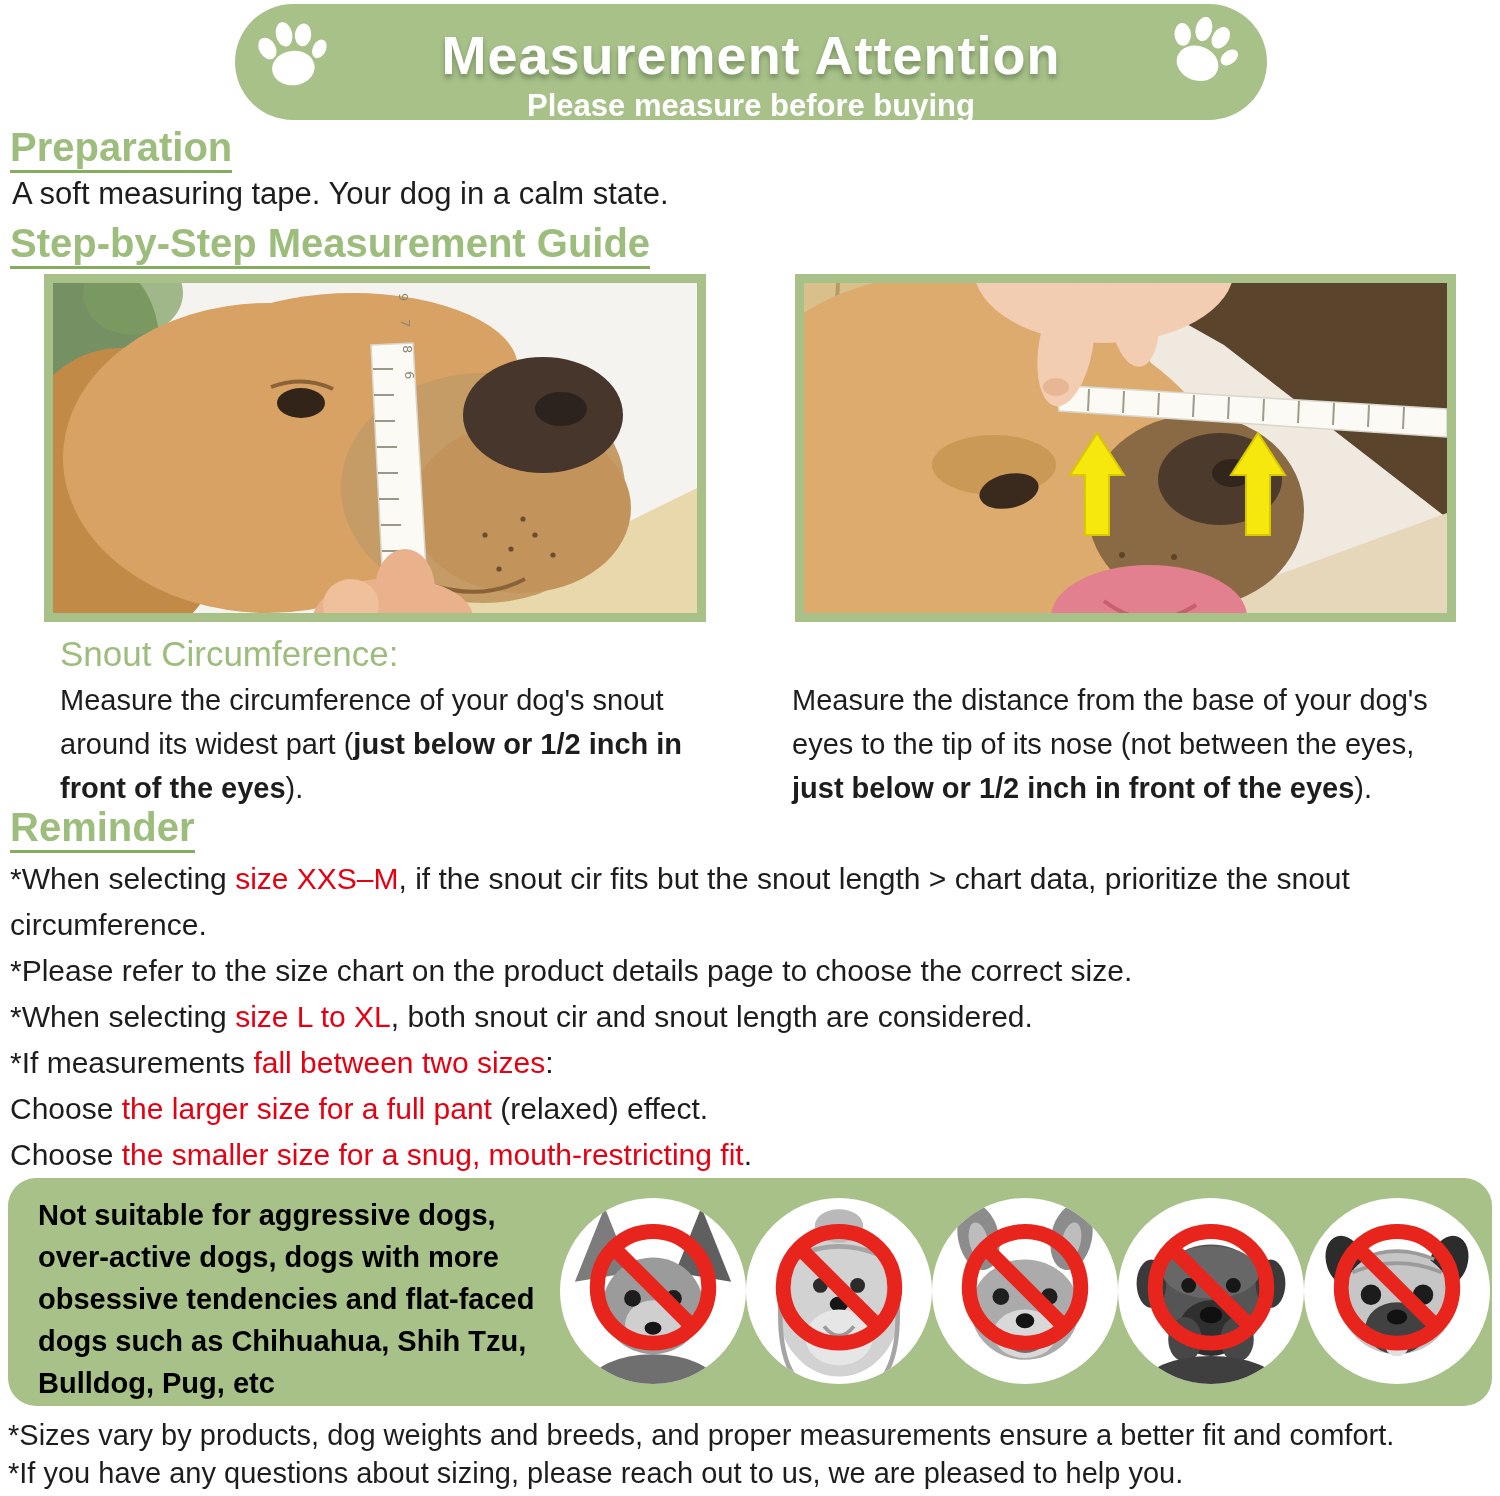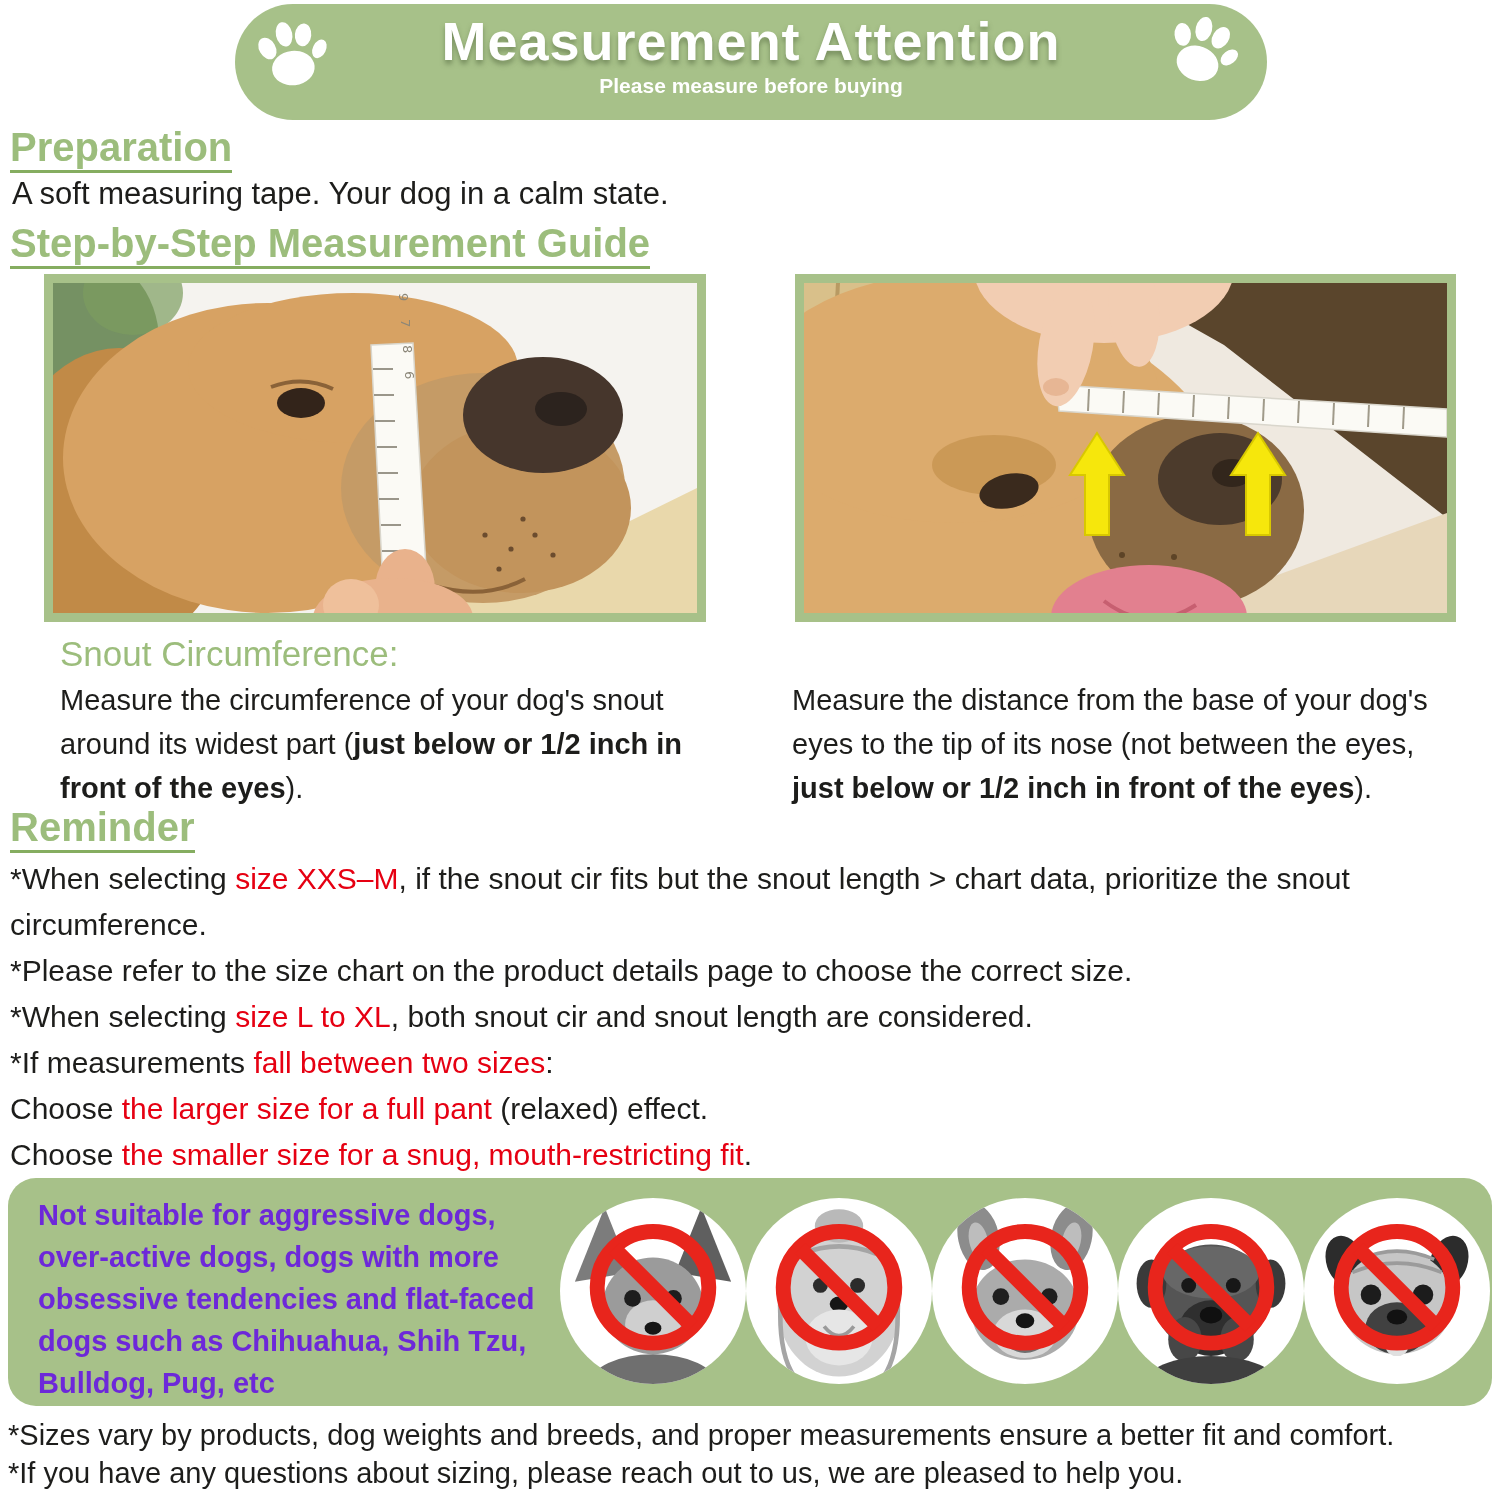--- a/index.html
+++ b/index.html
@@ -9,23 +9,23 @@
     --red:#e60012;
     --ink:#1d1d1b;
   }
   *{margin:0;padding:0;box-sizing:border-box;}
   body{background:#fff;font-family:"Liberation Sans","DejaVu Sans",sans-serif;color:var(--ink);}
   .page{position:relative;width:1500px;height:1496px;background:#fff;overflow:hidden;}
 
   
   .banner{position:absolute;left:235px;top:4px;width:1032px;height:116px;background:var(--green);
     border-radius:58px;text-align:center;}
-  .banner-title{margin-top:6px;font-size:54px;font-weight:bold;color:#fff;letter-spacing:1px;
+  .banner-title{margin-top:20px;font-size:54px;font-weight:bold;color:#fff;letter-spacing:1px;
     text-shadow:0 4px 5px rgba(80,100,60,.55);}
-  .banner-subtitle{margin-top:2px;font-size:21px;font-weight:bold;color:#fff;}
+  .banner-subtitle{margin-top:2px;font-size:31px;font-weight:bold;color:#fff;}
   .paw{position:absolute;width:82px;height:82px;}
   .paw-left{left:16px;top:10px;transform:rotate(-6deg);}
   .paw-right{right:24px;top:6px;transform:rotate(20deg);}
 
   
   .green-h{position:absolute;font-size:40px;font-weight:bold;color:var(--hgreen);
     border-bottom:3px solid var(--ugreen);padding-bottom:2px;line-height:1.05;}
   .body-text{position:absolute;font-size:31px;color:var(--ink);}
 
   
@@ -39,21 +39,21 @@
 
   
   .reminder-wrap{position:absolute;left:10px;top:856px;width:1482px;font-size:30px;line-height:46px;}
 
   .red{color:var(--red);}
   .b{font-weight:bold;}
 
   
   .warnbox{position:absolute;left:8px;top:1178px;width:1484px;height:228px;background:var(--green);
     border-radius:28px;}
-  .warn-text{position:absolute;left:30px;top:16px;width:505px;color:#6d28d9;font-weight:bold;
+  .warn-text{position:absolute;left:30px;top:16px;width:505px;color:#000000;font-weight:bold;
     font-size:29px;line-height:42px;}
   .dog-circle{position:absolute;top:20px;width:186px;height:186px;border-radius:50%;background:#fff;
     overflow:hidden;}
   .dog-circle svg.dogface{position:absolute;left:0;top:0;width:100%;height:100%;}
   .nosign{position:absolute;left:0;top:0;width:100%;height:100%;}
   .dc1{left:552px;} .dc2{left:738px;} .dc3{left:924px;} .dc4{left:1110px;} .dc5{left:1296px;}
 
   
   .footnotes{position:absolute;left:8px;top:1416px;width:1486px;font-size:29px;line-height:38px;}
 </style>

